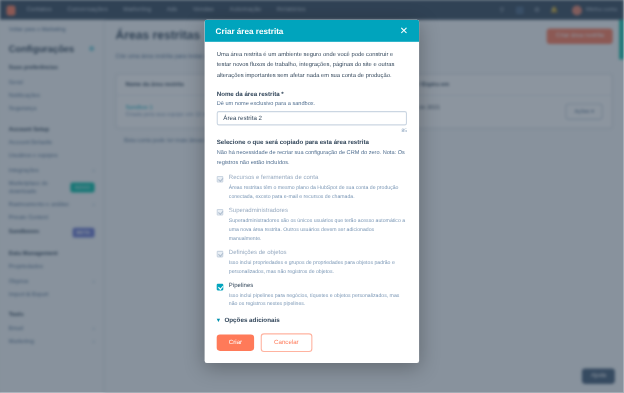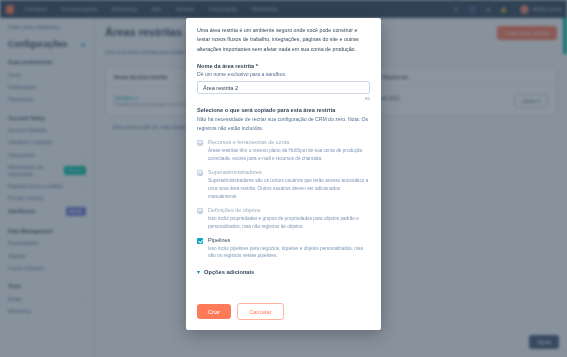--- a/index.html
+++ b/index.html
@@ -262,20 +262,24 @@
       </div>
       <div class="card-note">Esta conta pode ter mais áreas restritas.</div>
       <div class="help-fab">Ajuda</div>
     </div>
   </div>
 </div>
 
 <div id="overlay"></div>
 
 <div id="modal">
+  <div class="m-head">
+    <div class="m-title">Criar área restrita</div>
+    <div class="m-close">✕</div>
+  </div>
 
   <div class="m-body">
     <div class="m-intro">Uma área restrita é um ambiente seguro onde você pode construir e testar novos fluxos de trabalho, integrações, páginas do site e outras alterações importantes sem afetar nada em sua conta de produção.</div>
 
     <div class="f-label">Nome da área restrita *</div>
     <div class="f-help">Dê um nome exclusivo para a sandbox.</div>
     <div class="f-input">
       <span placeholder="Nome da área restrita">Área restrita 2</span>
     </div>
     <div class="f-count">85</div>

